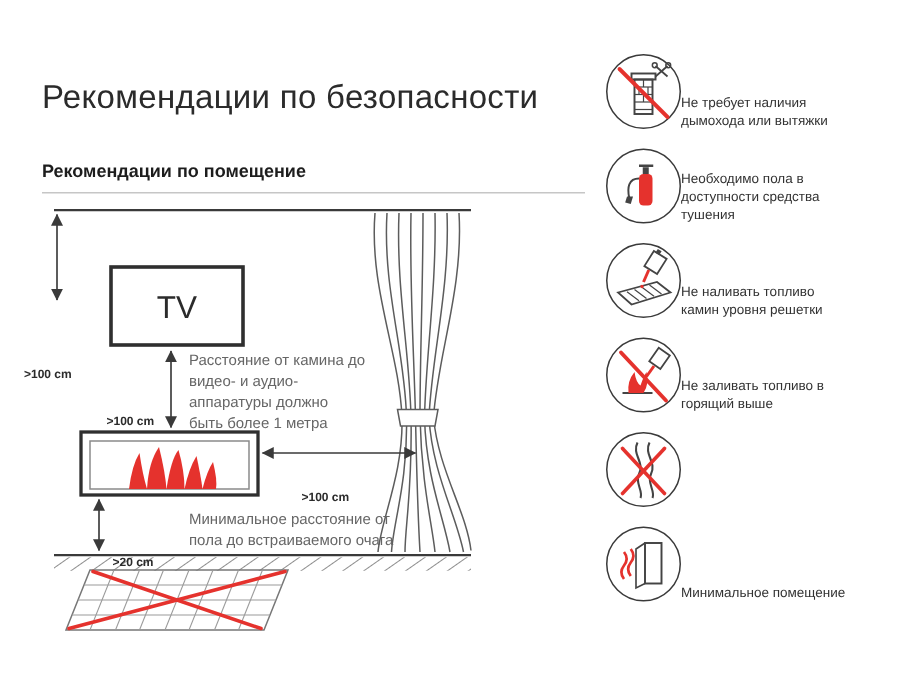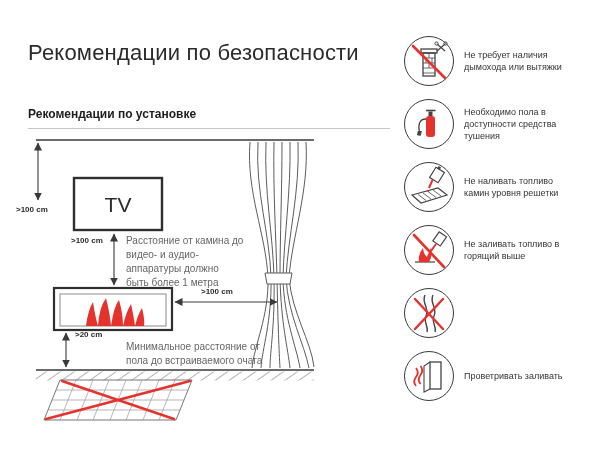--- a/index.html
+++ b/index.html
@@ -2,61 +2,61 @@
 <html><head>
 <meta charset="utf-8">
 <style>
   * { margin:0; padding:0; box-sizing:border-box; }
   html,body { background:#fff; }
   body {
     width:600px; height:450px; position:relative; overflow:hidden;
     font-family:"Liberation Sans","DejaVu Sans",sans-serif; color:#333;
   }
   .title {
-    position:absolute; left:28px; top:40px;
+    position:absolute; left:28px; top:52px;
     font-size:22px; font-weight:400; color:#2b2b2b; letter-spacing:.2px;
   }
   .section-head {
     position:absolute; left:28px; top:107px; width:362px;
     font-size:12px; font-weight:700; color:#1d1d1d;
     padding-bottom:7px; border-bottom:1px solid #c6c6c6;
   }
   .diagram { position:absolute; left:14px; top:130px; width:386px; height:302px; }
   .diagram svg { position:absolute; left:0; top:0; }
   .dlabel {
-    position:absolute; font-size:8px; font-weight:700; color:#2b2b2b; white-space:nowrap;
+    position:absolute; font-size:8px; font-weight:700; color:#2b2b2b; white-space:nowrap;margin-top:40px;
   }
   .dlabel.l1 { left:2px;  top:75px;  }
   .dlabel.l2 { left:57px; top:106px; }
   .dlabel.l3 { left:187px;top:157px; }
   .dlabel.l4 { left:61px; top:200px; }
   .dnote {
     position:absolute; font-size:10px; color:#666; line-height:1.4;
   }
   .dnote.n1 { left:112px; top:104px; width:118px; }
   .dnote.n2 { left:112px; top:210px; width:152px; }
   .safety-list {
     position:absolute; left:404px; top:36px; width:194px;
     display:flex; flex-direction:column; gap:13px;
   }
-  .safety-item { display:flex; align-items:center; gap:10px; }
+  .safety-item { display:flex; align-items:flex-end; }
   .icon-circle {
     width:50px; height:50px; min-width:50px;
     border:1.6px solid #3a3a3a; border-radius:50%;
     display:flex; align-items:center; justify-content:center; background:#fff;
   }
   .safety-text { font-size:9px; line-height:1.35; color:#333; width:112px; }
   svg text { font-family:"Liberation Sans","DejaVu Sans",sans-serif; }
 </style>
 </head>
 <body>
 
 <h1 class="title">Рекомендации по безопасности</h1>
 
-<h2 class="section-head">Рекомендации по установке</h2>
+<h2 class="section-head">Рекомендации по помещение</h2>
 
 <div class="diagram">
   <svg width="386" height="302" viewBox="0 0 386 302">
     <defs>
       <marker id="ah" markerWidth="9" markerHeight="9" refX="7.5" refY="4" orient="auto-start-reverse" markerUnits="userSpaceOnUse">
         <path d="M0,0 L8,4 L0,8 Z" fill="#3a3a3a"></path>
       </marker>
       <pattern id="hatch" width="8" height="8" patternUnits="userSpaceOnUse" patternTransform="rotate(55)">
         <line x1="0" y1="0" x2="0" y2="8" stroke="#666" stroke-width="1"></line>
       </pattern>
@@ -218,16 +218,16 @@
 
   <div class="safety-item">
     <div class="icon-circle">
       <svg width="46" height="46" viewBox="0 0 46 46">
         <rect x="24" y="9" width="11" height="27" fill="none" stroke="#444" stroke-width="1.3"></rect>
         <path d="M24,9 L18,13 L18,39 L24,36" fill="none" stroke="#444" stroke-width="1.1"></path>
         <path d="M10,15 q3.5,4.5 0,9 q-3.5,4.5 0,9" fill="none" stroke="#e5322d" stroke-width="1.8"></path>
         <path d="M14.5,13 q3.5,4.5 0,9 q-3.5,4.5 0,9" fill="none" stroke="#e5322d" stroke-width="1.8"></path>
       </svg>
     </div>
-    <div class="safety-text">Проветривать заливать</div>
+    <div class="safety-text">Минимальное помещение</div>
   </div>
 
 </div>
 
 </body></html>

